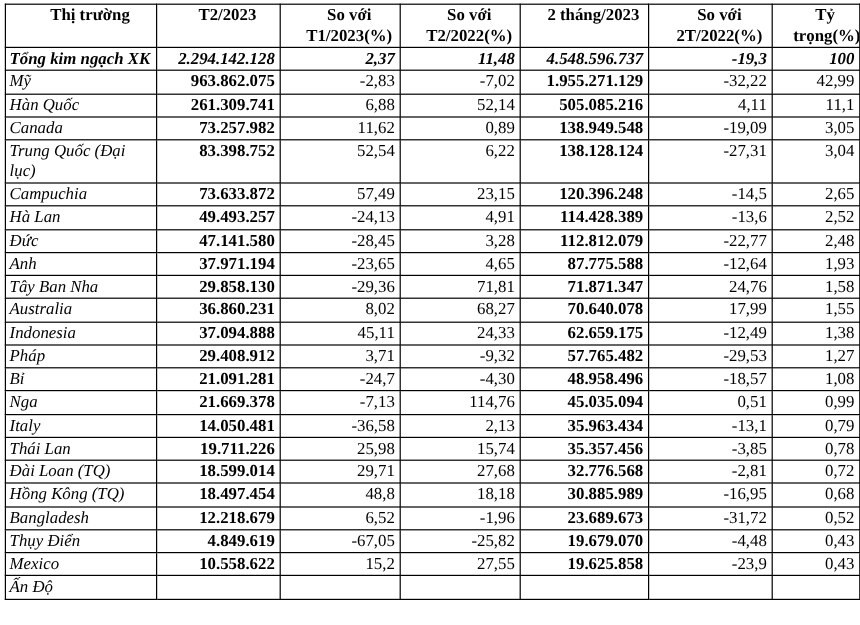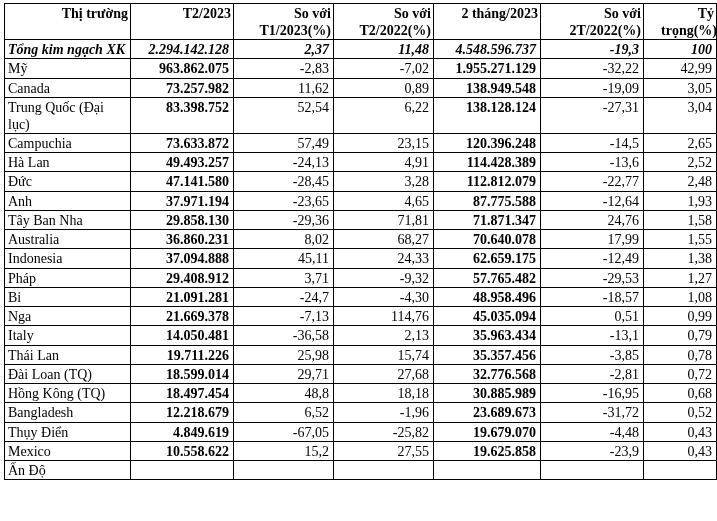--- a/index.html
+++ b/index.html
@@ -26,26 +26,26 @@
   th, td {
     border: 1px solid #000000;
     font-size: 14px;
     line-height: 17px;
     vertical-align: top;
     padding: 1px 4px 0 3px;
     overflow: hidden;
   }
   th {
     font-weight: bold;
-    text-align: right;
+    text-align: center;
     white-space: pre-line;
     padding: 1px 2px 0 17px;
   }
   tbody tr { height: 19.25px; }
-  .c-name { text-align: left; }
+  .c-name { text-align: left; font-style: italic; }
   .c-num  { text-align: right; }
   .bold   { font-weight: bold; }
   tr.total-row td {
     font-weight: bold;
     font-style: italic;
   }
 </style>
 </head>
 <body>
 
@@ -87,20 +87,29 @@
       <tr>
         <td class="c-name">Mỹ</td>
         <td class="c-num bold">963.862.075</td>
         <td class="c-num">-2,83</td>
         <td class="c-num">-7,02</td>
         <td class="c-num bold">1.955.271.129</td>
         <td class="c-num">-32,22</td>
         <td class="c-num">42,99</td>
       </tr>
       <tr>
+        <td class="c-name">Hàn Quốc</td>
+        <td class="c-num bold">261.309.741</td>
+        <td class="c-num">6,88</td>
+        <td class="c-num">52,14</td>
+        <td class="c-num bold">505.085.216</td>
+        <td class="c-num">4,11</td>
+        <td class="c-num">11,1</td>
+      </tr>
+      <tr>
         <td class="c-name">Canada</td>
         <td class="c-num bold">73.257.982</td>
         <td class="c-num">11,62</td>
         <td class="c-num">0,89</td>
         <td class="c-num bold">138.949.548</td>
         <td class="c-num">-19,09</td>
         <td class="c-num">3,05</td>
       </tr>
       <tr>
         <td class="c-name">Trung Quốc (Đại lục)</td>

